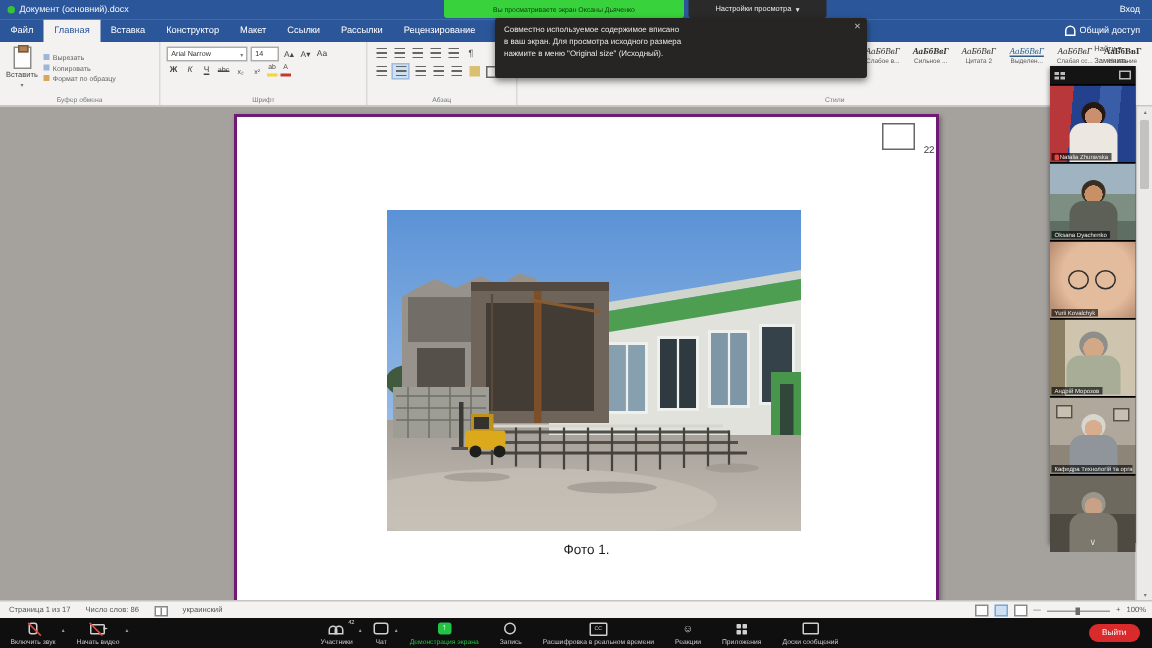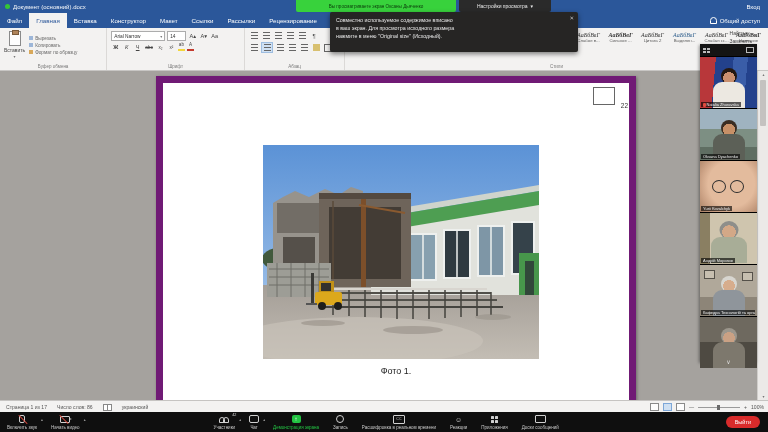--- a/index.html
+++ b/index.html
@@ -70,21 +70,21 @@
 
   
   .tooltip{position:absolute;left:330px;top:12px;width:248px;height:40px;background:#262524;
            color:#e9e9e9;font-size:5.3px;line-height:1.55;padding:4px 6px;box-sizing:border-box;
            z-index:40;border-radius:2px;box-shadow:0 2px 5px rgba(0,0,0,.5)}
   .tooltip .close{position:absolute;right:4px;top:2px;font-size:5.5px;color:#bbb}
 
   
   .docarea{position:absolute;left:0;top:70px;width:768px;height:330px;background:#a5a29e;z-index:1}
   .page{position:absolute;left:156px;top:6px;width:466px;height:324px;background:#fff;
-        border:7px solid #701a75;box-shadow:1px 1px 3px rgba(0,0,0,.35)}
+        border:2px solid #701a75;box-shadow:1px 1px 3px rgba(0,0,0,.35)}
   .pageno-frame{position:absolute;right:14px;top:4px;width:20px;height:16px;border:1px solid #666;background:#fff}
   .pageno{position:absolute;right:1px;top:19px;font-size:6.5px;color:#333}
   .photo{position:absolute;left:100px;top:62px;width:276px;height:214px;overflow:hidden}
   .photo svg{display:block;width:100%;height:100%}
   .caption{position:absolute;left:0;right:0;top:283px;text-align:center;font-size:9px;color:#1e1e1e}
 
   
   .vscroll{position:absolute;left:757px;top:70px;width:11px;height:330px;background:#eceae8;
            border-left:1px solid #d0cecb;z-index:2}
   .vs-arrow{height:8px;display:flex;align-items:center;justify-content:center;font-size:4px;color:#777}

